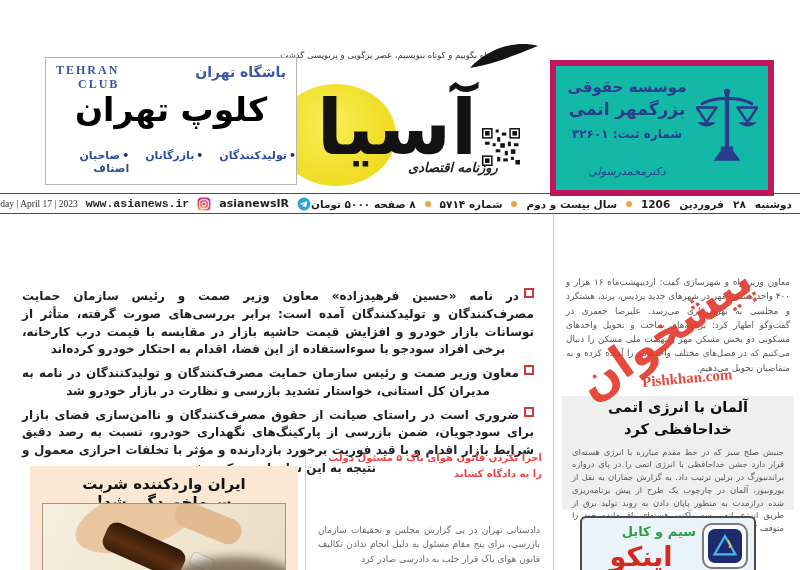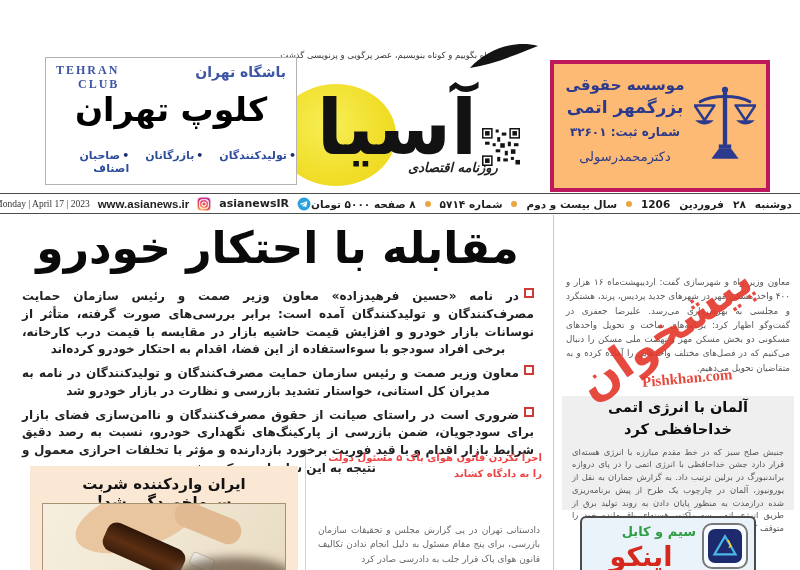--- a/index.html
+++ b/index.html
@@ -24,36 +24,36 @@
   .club-fa{font-size:14px;font-weight:700;color:#3c55a5;}
   .club-en{direction:ltr;text-align:right;font-family:"Liberation Serif",serif;font-size:12px;
            font-weight:700;color:#3c55a5;letter-spacing:2px;line-height:1.15;}
   .club-name{position:absolute;top:32px;left:0;right:0;text-align:center;font-size:33px;
              font-weight:800;color:#000;}
   .club-items{position:absolute;bottom:9px;left:0;right:0;display:flex;justify-content:center;
               gap:16px;font-size:11px;font-weight:700;color:#2e4d9b;}
   .club-items .b{color:#1d2b6e;margin-left:2px;}
 
   
-  .ad-legal{left:550px;top:60px;width:212px;height:124px;border:4px solid #be185d;background:#fdba74;}
+  .ad-legal{left:550px;top:60px;width:212px;height:124px;border:6px solid #be185d;background:#14b8a6;}
   .legal-text{position:absolute;top:12px;right:78px;left:8px;text-align:center;color:#2b3a8c;}
   .legal-l1{font-size:15px;font-weight:700;}
   .legal-l2{font-size:17px;font-weight:800;margin-top:3px;}
   .legal-reg{font-size:12px;font-weight:700;margin-top:8px;}
-  .legal-sig{font-size:13px;margin-top:10px;color:#2b3a8c;}
+  .legal-sig{font-size:11px;font-style:italic;margin-top:24px;color:#2b3a8c;}
   .scales{position:absolute;top:12px;right:10px;}
 
   
   .bar{left:0;top:193px;width:800px;height:21px;border-top:1px solid #4d4d4d;border-bottom:1px solid #4d4d4d;
        display:flex;align-items:center;justify-content:space-between;padding:0 8px;box-sizing:border-box;}
   .bar-right{display:flex;align-items:center;gap:9px;font-size:10.5px;font-weight:700;color:#1e1e1e;white-space:nowrap;}
   .bar-left{direction:ltr;display:flex;align-items:center;gap:8px;white-space:nowrap;}
   .dot{width:6px;height:6px;border-radius:50%;background:#e9a63f;display:inline-block;}
   .date-en{font-family:"Liberation Serif",serif;font-size:9.5px;color:#333;padding-left:16px;}
-  .website{font-family:Liberation Sans, sans-serif;font-size:11.5px;font-weight:700;color:#222;}
+  .website{font-family:Liberation Mono, monospace;font-size:11.5px;font-weight:700;color:#222;}
   .social{font-size:11px;font-weight:700;color:#222;}
   .icon16{width:14px;height:14px;display:block;}
 
   
   .vdiv-main{left:553px;top:215px;width:1px;height:355px;background:#c8c8c8;}
   .vdiv-bottom{left:305px;top:448px;width:1px;height:122px;background:#d2d2d2;}
 
   
   .lead-h{left:15px;top:219px;width:525px;text-align:center;font-size:44px;font-weight:800;
           color:#0a0a0a;line-height:1.3;}
@@ -227,21 +227,20 @@
       <svg class="icon16" viewBox="0 0 24 24">
         <circle cx="12" cy="12" r="11" fill="#2ba0da"></circle>
         <path d="M5.6 11.7 L16.8 7.3 c.6-.25 1.05.1.85.95 l-1.9 8.9 c-.12.6-.5.77-1 .48 l-2.9-2.15 -1.4 1.35 c-.22.22-.42.3-.72.3 l.22-2.95 5.3-4.8 c.24-.2-.02-.33-.34-.13 l-6.5 4.1 -2.8-.9 c-.6-.2-.6-.62.04-.85 Z" fill="#fff"></path>
       </svg>
     </div>
   </div>
 
   <div class="abs vdiv-main"></div>
   <div class="abs vdiv-bottom"></div>
 
-  <div class="abs lead-h">مقابله با احتکار خودرو</div>
   <div class="abs lead-body">
     <p><span class="sqbullet"></span><span>در نامه «حسین فرهیدزاده» معاون وزیر صمت و رئیس سازمان حمایت مصرف‌کنندگان و تولیدکنندگان آمده است: برابر بررسی‌های صورت گرفته، متأثر از نوسانات بازار خودرو و افزایش قیمت حاشیه بازار در مقایسه با قیمت درب کارخانه، برخی افراد سودجو با سوءاستفاده از این فضا، اقدام به احتکار خودرو کرده‌اند</span></p>
     <p><span class="sqbullet"></span><span>معاون وزیر صمت و رئیس سازمان حمایت مصرف‌کنندگان و تولیدکنندگان در نامه به مدیران کل استانی، خواستار تشدید بازرسی و نظارت در بازار خودرو شد</span></p>
     <p><span class="sqbullet"></span><span>ضروری است در راستای صیانت از حقوق مصرف‌کنندگان و ناامن‌سازی فضای بازار برای سودجویان، ضمن بازرسی از پارکینگ‌های نگهداری خودرو، نسبت به رصد دقیق شرایط بازار اقدام و با قید فوریت برخورد بازدارنده و مؤثر با تخلفات احرازی معمول و نتیجه به این سازمان منعکس شود</span></p>
   </div>
 
   <div class="abs cream">
     <div class="cream-h">ایران واردکننده شربت سرماخوردگی شد!</div>
     <div class="photo">
       <div class="hand"></div>

